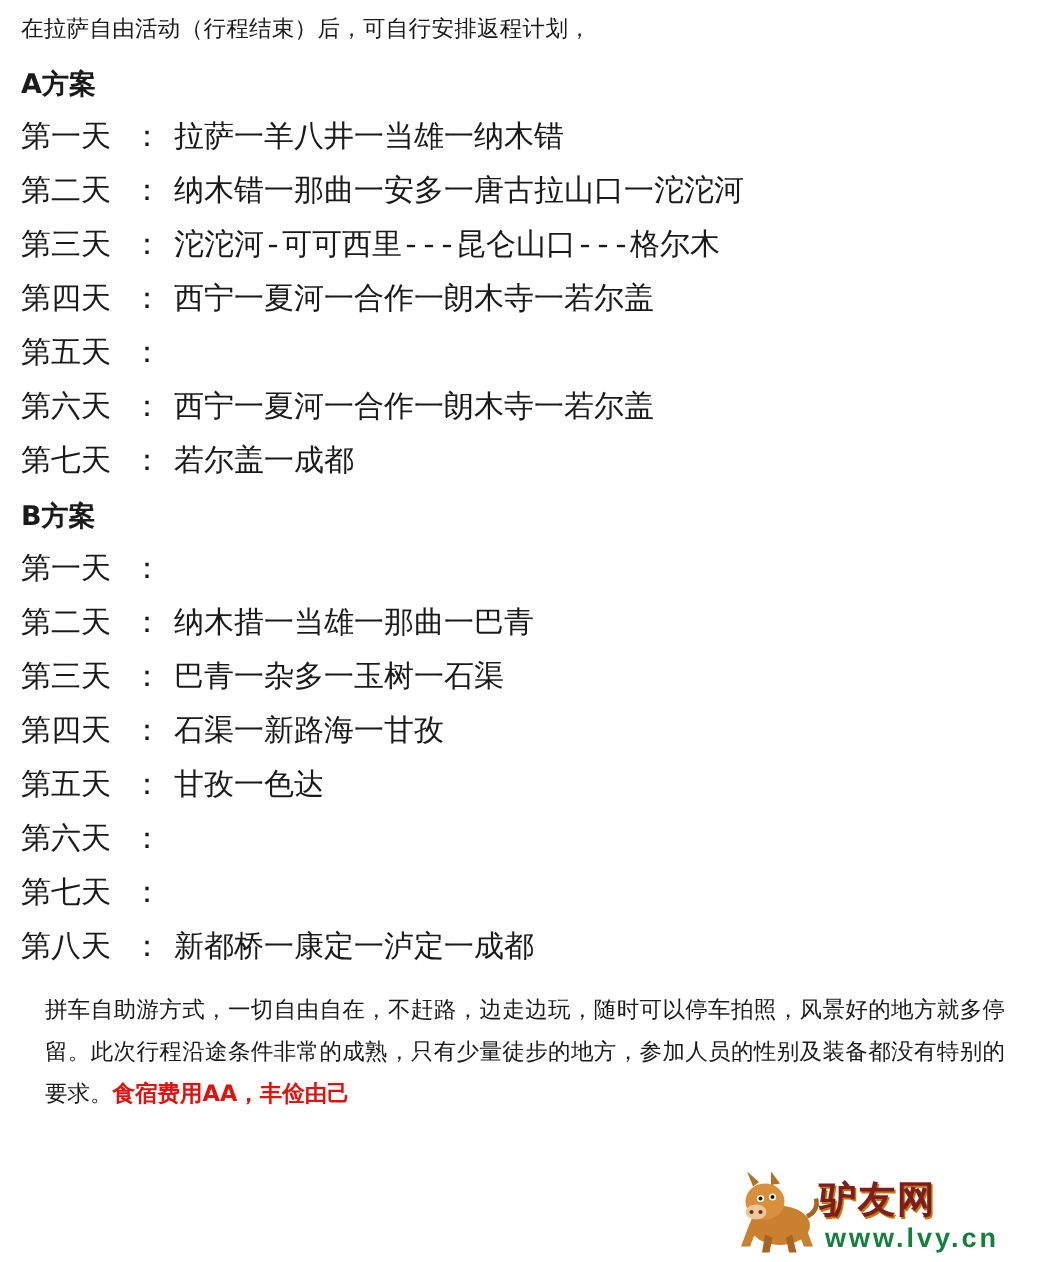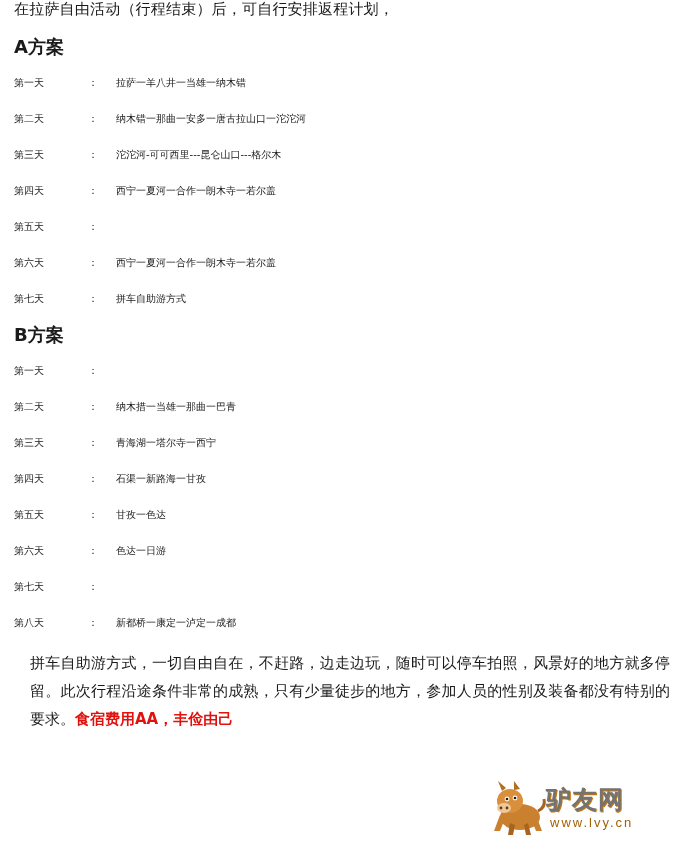--- a/index.html
+++ b/index.html
@@ -12,21 +12,21 @@
     background: #ffffff;
     font-family: "DejaVu Sans", "Liberation Sans", sans-serif;
     color: #1a1a1a;
     position: relative;
     overflow: hidden;
   }
   .page {
     position: relative;
     width: 700px;
     height: 841px;
-    padding: 0 14px 0 14px;
+    padding: 10px 14px 0 14px;
     box-sizing: border-box;
   }
   .line {
     font-size: 15px;
     line-height: 19px;
     margin: 0 0 17px 0;
     white-space: pre;
     letter-spacing: 0.2px;
   }
   .line.intro {
@@ -34,22 +34,23 @@
   }
   .heading {
     font-size: 18px;
     line-height: 19px;
     margin: 0 0 17px 0;
   }
   .day-row {
     display: flex;
     align-items: flex-start;
     margin: 0 0 17px 0;
-    font-size: 10px;
+    font-size: 20px;
     line-height: 19px;
+    font-family: Liberation Mono, monospace;
   }
   .day-label {
     width: 74px;
     flex: 0 0 74px;
     white-space: pre;
   }
   .day-colon {
     width: 14px;
     flex: 0 0 14px;
   }
@@ -83,33 +84,34 @@
     top: 4px;
     width: 58px;
     height: 56px;
   }
   .wm-text {
     position: absolute;
     left: 62px;
     top: 6px;
     font-size: 25px;
     font-weight: bold;
-    color: #737373;
+    color: #7f1d1d;
     letter-spacing: 1px;
     text-shadow: 1px 1px 0 #c9780a;
     font-family: "DejaVu Sans", "Liberation Sans", sans-serif;
   }
   .wm-url {
     position: absolute;
     left: 66px;
     top: 38px;
-    font-size: 13px;
-    color: #a16207;
+    font-size: 18px;
+    color: #15803d;
     letter-spacing: 2px;
     font-family: "Liberation Sans", sans-serif;
+    font-weight: bold;
   }
 </style>
 </head>
 <body>
 
 <div class="page">
 
   <p class="line intro">在拉萨自由活动（行程结束）后，可自行安排返程计划，</p>
 
   <h2 class="heading">A方案</h2>
@@ -139,53 +141,52 @@
     <span class="day-colon">：</span>
   </div>
   <div class="day-row">
     <span class="day-label">第六天</span>
     <span class="day-colon">：</span>
     <span class="day-text">西宁一夏河一合作一朗木寺一若尔盖</span>
   </div>
   <div class="day-row">
     <span class="day-label">第七天</span>
     <span class="day-colon">：</span>
-    <span class="day-text">拼车自助游方式</span>
+    <span class="day-text">若尔盖一成都</span>
   </div>
 
   <h2 class="heading">B方案</h2>
 
   <div class="day-row">
     <span class="day-label">第一天</span>
     <span class="day-colon">：</span>
   </div>
   <div class="day-row">
     <span class="day-label">第二天</span>
     <span class="day-colon">：</span>
     <span class="day-text">纳木措一当雄一那曲一巴青</span>
   </div>
   <div class="day-row">
     <span class="day-label">第三天</span>
     <span class="day-colon">：</span>
-    <span class="day-text">青海湖一塔尔寺一西宁</span>
+    <span class="day-text">巴青一杂多一玉树一石渠</span>
   </div>
   <div class="day-row">
     <span class="day-label">第四天</span>
     <span class="day-colon">：</span>
     <span class="day-text">石渠一新路海一甘孜</span>
   </div>
   <div class="day-row">
     <span class="day-label">第五天</span>
     <span class="day-colon">：</span>
     <span class="day-text">甘孜一色达</span>
   </div>
   <div class="day-row">
     <span class="day-label">第六天</span>
     <span class="day-colon">：</span>
-    <span class="day-text">色达一日游</span>
   </div>
   <div class="day-row">
     <span class="day-label">第七天</span>
     <span class="day-colon">：</span>
   </div>
   <div class="day-row">
     <span class="day-label">第八天</span>
     <span class="day-colon">：</span>
     <span class="day-text">新都桥一康定一泸定一成都</span>
   </div>

